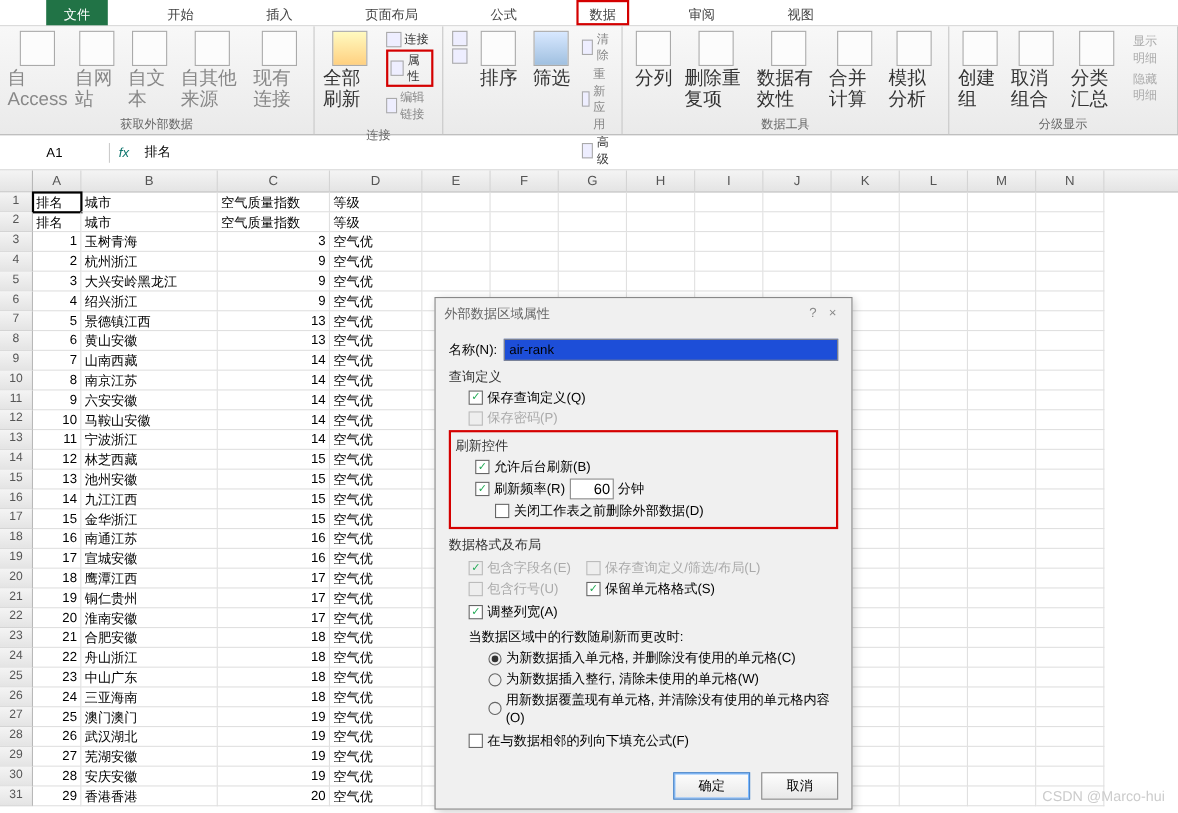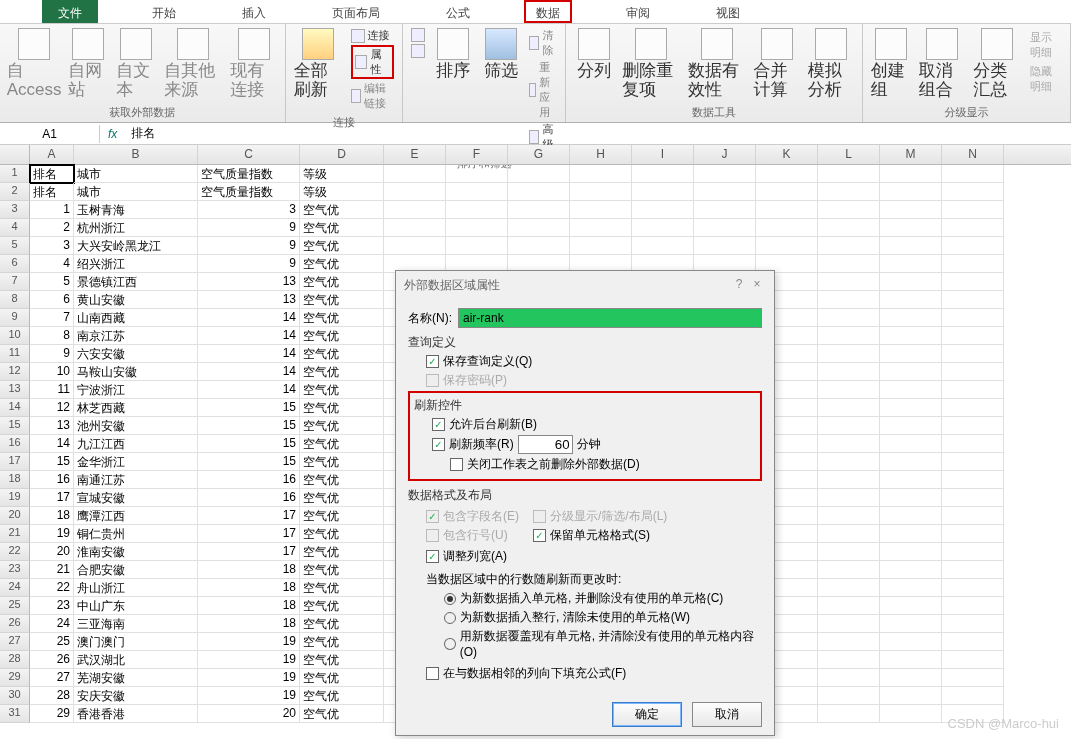--- a/index.html
+++ b/index.html
@@ -25,21 +25,21 @@
 .small-list { display: flex; flex-direction: column; gap: 2px; font-size: 11px; padding: 2px; }
 .small-item { display: flex; align-items: center; gap: 3px; color: #888; }
 .small-item.enabled { color: #333; }
 .small-item .mini-ico { width: 14px; height: 14px; border: 1px solid #aaa; background: #eef; }
 .small-item.highlight { border: 2px solid #d40000; padding: 0 2px; }
 
 
 .right-stack { display: flex; flex-direction: column; gap: 4px; padding: 4px; font-size: 11px; color: #aaa; }
 
 
-.fx-row { display: flex; align-items: center; height: 22px; border-bottom: 1px solid #ccc; }
+.fx-row { display: flex; align-items: center; height: 32px; border-bottom: 1px solid #ccc; }
 .name-box { width: 100px; border-right: 1px solid #ccc; padding: 2px 6px; background: #fff; text-align: center; }
 .fx-label { padding: 0 8px; color: #0f766e; font-style: italic; }
 .fx-val { padding: 2px 6px; flex: 1; }
 
 
 .grid-area { position: relative; }
 .col-headers { display: flex; height: 20px; background: linear-gradient(#f4f4f4,#e4e4e4); border-bottom: 1px solid #b8b8b8; }
 .row-hdr-space { width: 30px; border-right: 1px solid #b8b8b8; }
 .col-h { border-right: 1px solid #d4d4d4; text-align: center; padding-top: 2px; color: #555; }
 .cw-A { width: 44px; } .cw-B { width: 124px; } .cw-C { width: 102px; } .cw-D { width: 84px; }
@@ -51,34 +51,34 @@
 .cell.selected { outline: 2px solid #000; outline-offset: -1px; }
 .cell.num { text-align: right; }
 
 
 .dialog { position: absolute; left: 395px; top: 270px; width: 380px; background: #f0f0f0; border: 1px solid #888; box-shadow: 2px 2px 8px rgba(0,0,0,.2); font-size: 12px; }
 .dlg-title { display: flex; justify-content: space-between; padding: 6px 8px; color: #666; }
 .dlg-title .ctrls span { display: inline-block; width: 18px; text-align: center; color: #888; }
 .dlg-body { padding: 4px 12px 10px 12px; }
 .dlg-row { display: flex; align-items: center; gap: 6px; margin: 4px 0; }
 .dlg-row label { white-space: nowrap; }
-.dlg-input { flex: 1; border: 1px solid #888; padding: 2px 4px; background: #22c55e; font-size: 12px; }
+.dlg-input { flex: 1; border: 1px solid #888; padding: 2px 4px; background: #1d4ed8; font-size: 12px; }
 .dlg-section { margin-top: 6px; }
 .dlg-section-title { color: #333; margin-bottom: 2px; }
 .indent { padding-left: 18px; }
 .indent2 { padding-left: 36px; }
 .chk-row { display: flex; align-items: center; gap: 4px; margin: 2px 0; }
 .chk { width: 13px; height: 13px; border: 1px solid #666; background: #fff; display: inline-flex; align-items: center; justify-content: center; font-size: 10px; line-height: 1; }
 .chk.checked::before { content: "✓"; color: #2a5; }
 .chk.disabled { background: #eee; border-color: #bbb; }
 .radio { width: 12px; height: 12px; border: 1px solid #666; border-radius: 50%; display: inline-flex; align-items: center; justify-content: center; }
 .radio.checked::before { content: ""; width: 6px; height: 6px; background: #333; border-radius: 50%; }
 .disabled-txt { color: #aaa; }
 .refresh-group { border: 2px solid #d40000; padding: 4px; margin: 2px 0; }
-.dlg-spin { width: 55px; border: 1px solid #888; padding: 1px 2px; text-align: right; background: #fff; }
+.dlg-spin { width: 40px; border: 1px solid #888; padding: 1px 2px; text-align: right; background: #fff; }
 .cols { display: flex; gap: 14px; }
 .dlg-buttons { display: flex; justify-content: flex-end; gap: 10px; padding: 8px 12px; }
 .dlg-btn { width: 70px; padding: 3px 0; border: 1px solid #888; background: linear-gradient(#fdfdfd,#e8e8e8); text-align: center; }
 .dlg-btn.primary { border: 1px solid #3a7cc8; box-shadow: 0 0 0 1px #7ab8ff inset; }
 
 .watermark { position: absolute; right: 12px; bottom: 8px; color: #ccc; font-size: 13px; font-family: sans-serif; }
 </style>
 </head>
 <body>
 
@@ -833,21 +833,21 @@
               <span>包含字段名(E)</span>
             </div>
           <div class="chk-row disabled-txt">
               <span class="chk disabled"></span>
               <span>包含行号(U)</span>
             </div>
         </div>
         <div>
           <div class="chk-row disabled-txt">
               <span class="chk disabled"></span>
-              <span>分级显示/筛选/布局(L)</span>
+              <span>保存查询定义/筛选/布局(L)</span>
             </div>
           <div class="chk-row">
               <span class="chk checked"></span>
               <span>保留单元格格式(S)</span>
             </div>
         </div>
       </div>
       <div class="indent chk-row">
           <span class="chk checked"></span>
           <span>调整列宽(A)</span>

